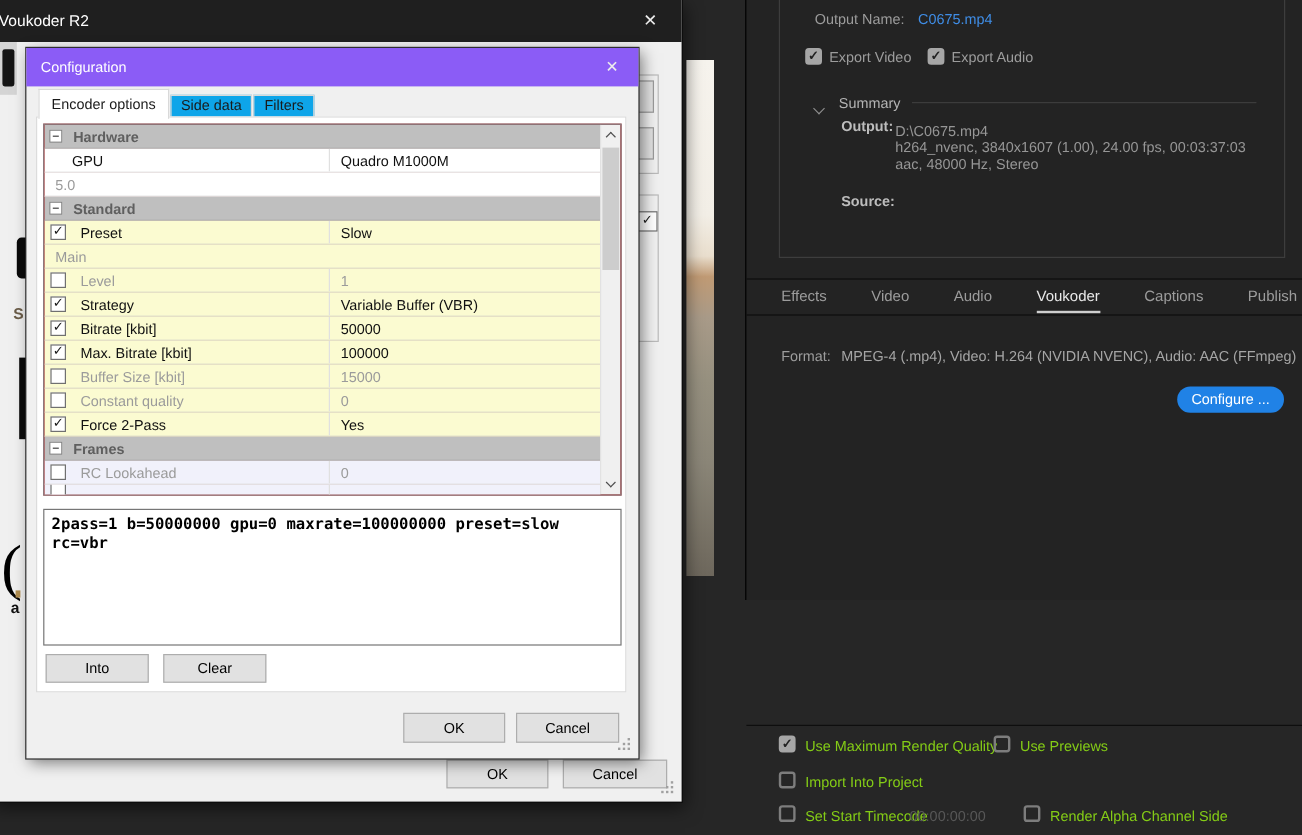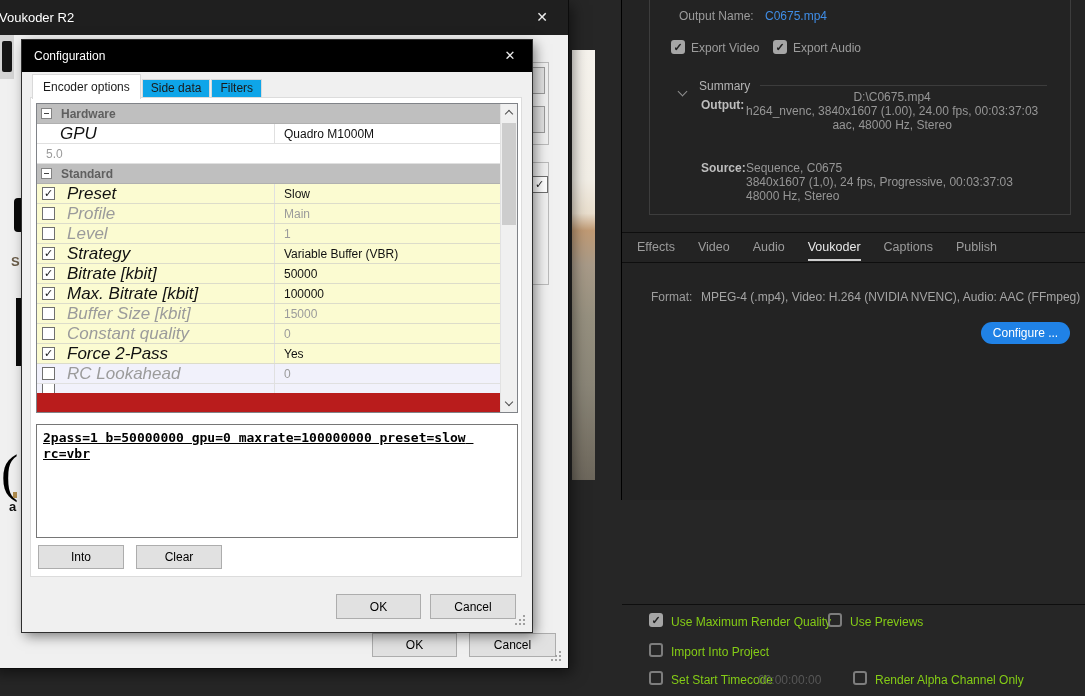--- a/index.html
+++ b/index.html
@@ -14,21 +14,21 @@
   .p-lbl{color:#9c9c9c;font-size:12px;}
   .p-link{color:#3f8de6;font-size:12px;text-decoration:none;cursor:pointer;}
   .pcheck{position:absolute;width:14px;height:14px;border:2px solid #7d7d7d;border-radius:3px;box-sizing:border-box;background:transparent;text-align:center;}
   .pcheck.on{background:#a6a6a6;border-color:#a6a6a6;color:#222;font-size:11px;font-weight:bold;line-height:11px;}
   .sum-title{color:#b4b4b4;font-size:12px;}
   .sum-rule{position:absolute;height:1px;background:#3c3c3c;}
   .chev{display:inline-block;width:6px;height:6px;border-right:1.6px solid #8f8f8f;border-bottom:1.6px solid #8f8f8f;transform:rotate(45deg);}
   .sum-label{color:#bdbdbd;font-size:12px;font-weight:bold;}
   .sum-line{color:#969696;font-size:12px;line-height:14px;}
   .ptabs{position:absolute;left:15px;top:240px;display:flex;gap:23px;align-items:flex-start;}
-  .ptab{font-size:12.5px;color:#9c9c9c;padding-bottom:5px;cursor:pointer;}
+  .ptab{font-size:12.5px;color:#9c9c9c;padding-bottom:5px;cursor:pointer;margin-left:14px;}
   .ptab.active{color:#e8e8e8;border-bottom:2px solid #cfcfcf;}
   .configure-btn{position:absolute;left:359px;top:322px;width:89px;height:22px;border:none;border-radius:11px;
                  background:#2082e6;color:#fff;font-size:12px;font-family:"Liberation Sans",sans-serif;cursor:pointer;}
   .opt-lbl{position:absolute;color:#84cc16;font-size:12px;white-space:nowrap;}
   .opt-tc{position:absolute;color:#575757;font-size:12px;}
 
   
   .photo-strip{position:absolute;left:572px;top:50px;width:23px;height:430px;z-index:1;
     background:linear-gradient(180deg,#f6f3ed 0%,#f2eee6 30%,#e9decd 38%,#c09a74 42%,#a89a88 50%,#96907f 62%,#8a8577 78%,#746e62 95%,#6d675c 100%);}
 
@@ -54,21 +54,21 @@
   .fg-cbfrag{position:absolute;width:15px;height:15px;border:1px solid #6e6e6e;background:#fff;color:#222;font-size:11px;line-height:14px;text-align:center;}
   
   .wbtn{position:absolute;background:#e1e1e1;border:1px solid #adadad;font-size:12px;color:#000;
         font-family:"Liberation Sans",sans-serif;cursor:pointer;}
   .grip{position:absolute;width:2px;height:2px;background:#a0a0a0;
         box-shadow:-4px 0 0 #a0a0a0,-8px 0 0 #a0a0a0,0 -4px 0 #a0a0a0,-4px -4px 0 #a0a0a0,0 -8px 0 #a0a0a0;}
 
   
   .cfg-dialog{position:absolute;left:22px;top:40px;width:510px;height:592px;background:#f0f0f0;z-index:5;
               box-shadow:0 0 0 1px #2e2e2e,3px 4px 12px rgba(0,0,0,.5);}
-  .cfg-titlebar{position:absolute;left:0;top:0;right:0;height:32px;background:#000000;}
+  .cfg-titlebar{position:absolute;left:0;top:0;right:0;height:32px;background:#8b5cf6;}
   .cfg-title{position:absolute;left:12px;top:0;line-height:32px;color:#fff;font-size:12px;}
   .cfg-close{right:6px;line-height:32px;font-size:13px;}
   .cfg-tabs{position:absolute;left:10px;top:34px;height:24px;display:flex;align-items:flex-end;}
   .ctab{box-sizing:border-box;height:19px;line-height:17px;padding:0 8px;font-size:12px;color:#1a1a1a;
         background:#0ea5e9;border:1px solid #d9d9d9;border-bottom:none;margin-right:1px;cursor:pointer;}
   .ctab.active{height:25px;line-height:24px;padding:0 10px;background:#fff;position:relative;z-index:3;margin-bottom:-1px;}
   .cfg-page{position:absolute;left:8px;top:57px;width:492px;height:480px;background:#fff;border:1px solid #dcdcdc;box-sizing:border-box;}
 
   
   .grid{position:absolute;left:14px;top:63px;width:482px;height:310px;border:1px solid #808388;background:#b91c1c;box-sizing:border-box;overflow:hidden;}
@@ -78,36 +78,36 @@
   .colbox{width:9px;height:9px;border:1px solid #848484;background:#fff;position:relative;display:inline-block;}
   .colbox::after{content:"";position:absolute;left:2px;top:4px;width:5px;height:1px;background:#444;}
   .sec-lbl{margin-left:9px;font-size:12px;font-weight:bold;color:#5f5f5f;}
   .tone-plain{background:#fff;}
   .tone-yellow{background:#fbfbd1;border-bottom-color:#dcdcca;}
   .tone-blue{background:#f1f1fb;}
   .g-item .cell{display:flex;align-items:center;}
   .lbl-cell{width:238px;box-sizing:border-box;border-right:1px solid #e0e0e0;padding-left:5px;flex:none;}
   .lbl-cell.no-cb{padding-left:23px;}
   .val-cell{flex:1;padding-left:9px;font-size:12px;color:#111;}
-  .g-lbl{font-size:17px;color:#111;margin-left:12px;font-style:italic;}
+  .g-lbl{font-size:12px;color:#111;margin-left:12px;}
   .no-cb .g-lbl{margin-left:0;}
   .muted .g-lbl,.muted.g-item .val-cell{color:#9b9b9b;}
   .gcb{width:13px;height:13px;box-sizing:border-box;border:1px solid #707070;background:#fff;flex:none;
        font-size:11px;line-height:11px;text-align:center;color:#1a1a1a;}
   .g-row.partial{height:9px;border-bottom:none;}
   .vscroll{position:absolute;right:0;top:0;bottom:0;width:17px;background:#f0f0f0;border-left:1px solid #e2e2e2;box-sizing:border-box;}
   .sb-arrow{position:absolute;left:0;width:16px;height:17px;display:flex;align-items:center;justify-content:center;}
   .sb-chev{width:5px;height:5px;border-right:1.5px solid #4f4f4f;border-bottom:1.5px solid #4f4f4f;}
   .sb-up{top:0;} .sb-up .sb-chev{transform:rotate(-135deg);margin-top:3px;}
   .sb-down{bottom:0;} .sb-down .sb-chev{transform:rotate(45deg);margin-bottom:3px;}
   .sb-thumb{position:absolute;left:1px;top:19px;width:14px;height:102px;background:#cdcdcd;}
 
   .cmdbox{position:absolute;left:14px;top:384px;width:482px;height:114px;box-sizing:border-box;border:1px solid #767676;background:#fff;
           padding:5px 6px;font-family:"DejaVu Sans Mono",monospace;font-weight:bold;font-size:13px;line-height:16px;color:#000;
-          white-space:pre-wrap;word-break:break-word;cursor:text;text-decoration:underline;}
+          white-space:pre-wrap;word-break:break-word;cursor:text;}
 </style>
 </head>
 <body>
 
 <div class="stage">
 
   <section class="export-panel">
     <div class="info-box">
       <span class="p-lbl abs" style="left:29px;top:23px;">Output Name:</span>
       <a class="p-link abs" style="left:115px;top:23px;">C0675.mp4</a>
@@ -115,32 +115,27 @@
       <span class="pcheck on" style="left:21px;top:54px;">✓</span>
       <span class="p-lbl abs" style="left:41px;top:55px;">Export Video</span>
       <span class="pcheck on" style="left:123px;top:54px;">✓</span>
       <span class="p-lbl abs" style="left:143px;top:55px;">Export Audio</span>
 
       <span class="abs" style="left:29px;top:95px;"><span class="chev"></span></span>
       <span class="sum-title abs" style="left:49px;top:93px;">Summary</span>
       <span class="sum-rule" style="left:110px;top:99px;width:287px;"></span>
 
       <span class="sum-label abs" style="left:51px;top:112px;">Output:</span>
-      <div class="abs" style="left:96px;top:104px;text-align:center;">
+      <div class="abs" style="left:96px;top:116px;">
         <div class="sum-line">D:\C0675.mp4</div>
         <div class="sum-line">h264_nvenc, 3840x1607 (1.00), 24.00 fps, 00:03:37:03</div>
         <div class="sum-line">aac, 48000 Hz, Stereo</div>
       </div>
 
       <span class="sum-label abs" style="left:51px;top:175px;">Source:</span>
-      <div class="abs" style="left:96px;top:175px;">
-        <div class="sum-line">Sequence, C0675</div>
-        <div class="sum-line">3840x1607 (1,0), 24 fps, Progressive, 00:03:37:03</div>
-        <div class="sum-line">48000 Hz, Stereo</div>
-      </div>
     </div>
 
     <div class="hdiv" style="top:232px;"></div>
     <nav class="ptabs" id="ptabs">
         <span class="ptab">Effects</span>
         <span class="ptab">Video</span>
         <span class="ptab">Audio</span>
         <span class="ptab active">Voukoder</span>
         <span class="ptab">Captions</span>
         <span class="ptab">Publish</span>
@@ -159,21 +154,21 @@
     <span class="pcheck" style="left:206px;top:613px;"></span>
     <span class="opt-lbl" style="left:228px;top:615px;">Use Previews</span>
 
     <span class="pcheck" style="left:27px;top:643px;"></span>
     <span class="opt-lbl" style="left:49px;top:645px;">Import Into Project</span>
 
     <span class="pcheck" style="left:27px;top:671px;"></span>
     <span class="opt-lbl" style="left:49px;top:673px;">Set Start Timecode</span>
     <span class="opt-tc" style="left:136px;top:673px;">00:00:00:00</span>
     <span class="pcheck" style="left:231px;top:671px;"></span>
-    <span class="opt-lbl" style="left:253px;top:673px;">Render Alpha Channel Only</span>
+    <span class="opt-lbl" style="left:253px;top:673px;">Render Alpha Channel Side</span>
   </section>
 
   <div class="photo-strip"></div>
 
   <section class="vk-window">
     <header class="vk-titlebar">
       <span class="vk-title">Voukoder R2</span>
       <span class="win-close vk-close">✕</span>
     </header>
 
@@ -231,24 +226,20 @@
             <span class="sec-lbl">Standard</span>
           </div>
           <div class="g-row g-item tone-yellow">
             <div class="cell lbl-cell">
               <span class="gcb on">✓</span>
               <span class="g-lbl">Preset</span>
             </div>
             <div class="cell val-cell">Slow</div>
           </div>
           <div class="g-row g-item tone-yellow muted">
-            <div class="cell lbl-cell">
-              <span class="gcb"></span>
-              <span class="g-lbl">Profile</span>
-            </div>
             <div class="cell val-cell">Main</div>
           </div>
           <div class="g-row g-item tone-yellow muted">
             <div class="cell lbl-cell">
               <span class="gcb"></span>
               <span class="g-lbl">Level</span>
             </div>
             <div class="cell val-cell">1</div>
           </div>
           <div class="g-row g-item tone-yellow">
@@ -285,20 +276,24 @@
               <span class="g-lbl">Constant quality</span>
             </div>
             <div class="cell val-cell">0</div>
           </div>
           <div class="g-row g-item tone-yellow">
             <div class="cell lbl-cell">
               <span class="gcb on">✓</span>
               <span class="g-lbl">Force 2-Pass</span>
             </div>
             <div class="cell val-cell">Yes</div>
+          </div>
+          <div class="g-row g-sec">
+            <span class="colbox"></span>
+            <span class="sec-lbl">Frames</span>
           </div>
           <div class="g-row g-item tone-blue muted">
             <div class="cell lbl-cell">
               <span class="gcb"></span>
               <span class="g-lbl">RC Lookahead</span>
             </div>
             <div class="cell val-cell">0</div>
           </div>
           <div class="g-row g-item tone-blue muted partial">
             <div class="cell lbl-cell">

